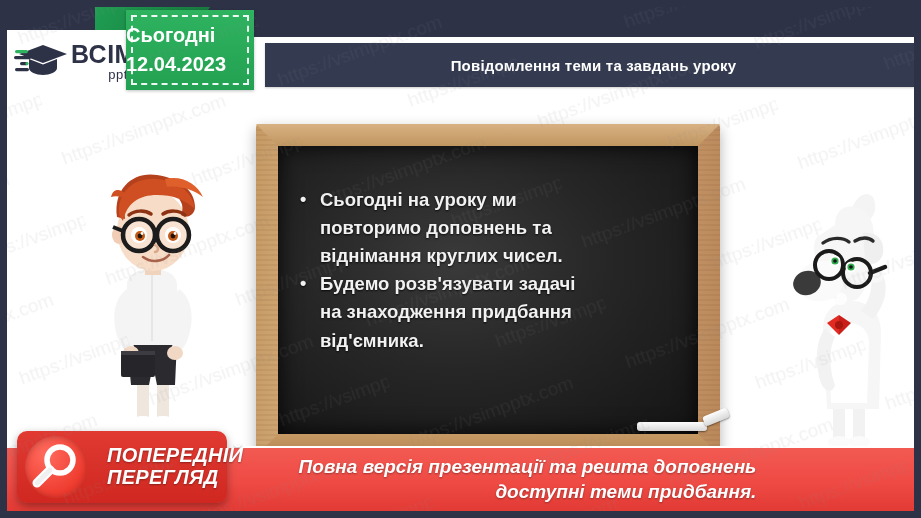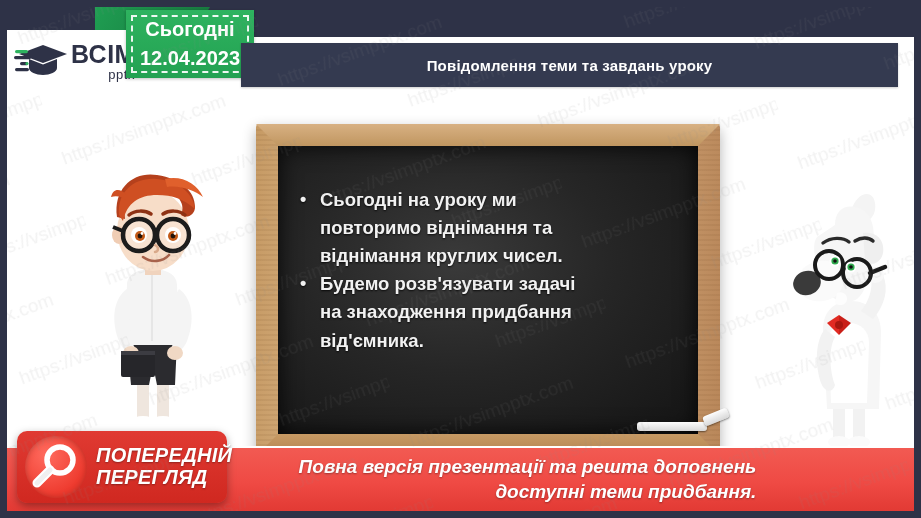--- a/index.html
+++ b/index.html
@@ -39,36 +39,36 @@
     font-size:25px;font-weight:bold;color:#2e3247;letter-spacing:.5px;
     font-family:"Liberation Sans",sans-serif;
   }
   .logo-sub{
     font-size:13px;color:#2e3247;letter-spacing:.5px;margin-top:1px;
     text-align:right;padding-right:1px;
   }
 
   
   .date-badge{
-    position:absolute;left:119px;top:3px;width:128px;height:68px;
+    position:absolute;left:119px;top:3px;width:128px;height:80px;
     background:linear-gradient(180deg,#2eb35f 0%,#23a152 100%);
-    display:flex;flex-direction:column;align-items:center;justify-content:center;
+    display:flex;flex-direction:column;justify-content:center;
     color:#fff;font-weight:bold;font-size:20px;line-height:1.45;
     box-shadow:0 1px 3px rgba(0,0,0,.25);
   }
   .date-badge::after{
     content:"";position:absolute;left:5px;top:5px;right:5px;bottom:5px;
     border:2px dashed rgba(255,255,255,.92);
     pointer-events:none;
   }
   .date-badge span{position:relative;z-index:2;}
 
   
   .header-bar{
-    position:absolute;left:234px;top:36px;width:657px;height:44px;
+    position:absolute;left:258px;top:36px;width:657px;height:44px;
     background:#343a50;
     display:flex;align-items:center;justify-content:center;
     color:#ffffff;font-size:15px;font-weight:bold;
     letter-spacing:.2px;
     box-shadow:0 1px 2px rgba(0,0,0,.2);
   }
 
   
   .board-wrap{
     position:absolute;left:249px;top:117px;width:464px;height:332px;
@@ -136,20 +136,21 @@
     text-shadow:0 1px 2px rgba(0,0,0,.35);
   }
 
   
   .preview-badge{
     position:absolute;left:10px;bottom:8px;width:210px;height:72px;
     background:linear-gradient(180deg,#e03a32 0%,#d02820 100%);
     border-radius:10px;
     display:flex;align-items:center;
     box-shadow:0 3px 9px rgba(0,0,0,.35);
+    gap:11px;
   }
   .mag-wrap{
     position:relative;flex:none;width:62px;height:62px;margin-left:8px;
     border-radius:50%;
     background:radial-gradient(circle at 35% 30%,#ff6b5e,#ee3a2e 70%);
     box-shadow:inset 0 0 6px rgba(0,0,0,.25);
   }
   .preview-text{
     color:#ffffff;font-weight:bold;font-style:italic;font-size:20px;
     line-height:1.08;margin-left:9px;letter-spacing:.3px;
@@ -202,21 +203,21 @@
     <div class="board-frame"></div>
     <div class="board-surface"></div>
 
     <div class="board-text">
       <div class="bline">
         <span class="bullet">•</span>
         <span class="btext">
           <span>Сьогодні на уроку ми</span>
         </span>
       </div>
-      <div class="bcont">повторимо віднімання та</div>
+      <div class="bcont">повторимо доповнень та</div>
       <div class="bcont">віднімання  круглих чисел.</div>
 
       <div class="bline">
         <span class="bullet">•</span>
         <span class="btext">
           <span>Будемо розв'язувати задачі</span>
         </span>
       </div>
       <div class="bcont">на знаходження  придбання</div>
       <div class="bcont">від'ємника.</div>

